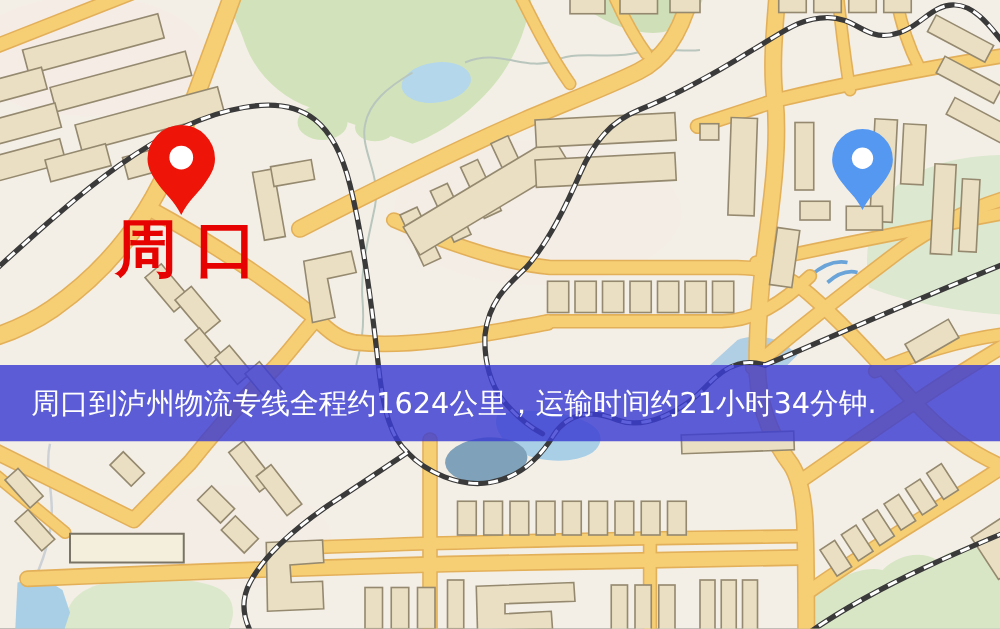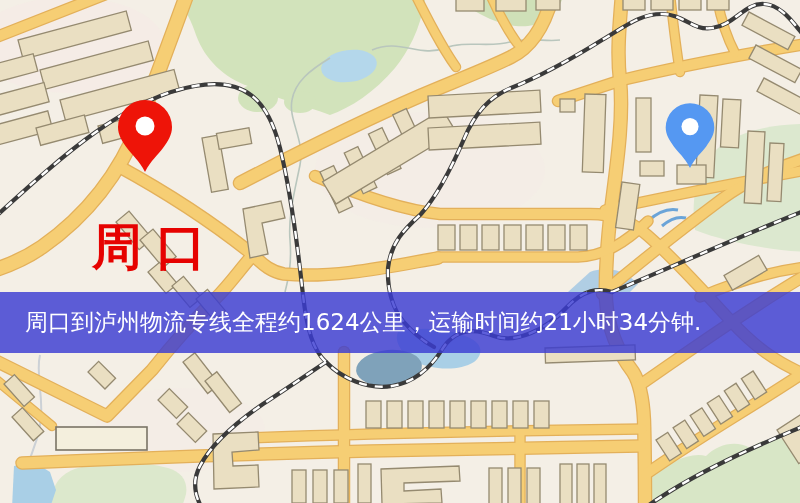--- a/index.html
+++ b/index.html
@@ -12,21 +12,21 @@
   .bld{fill:#eadfc2;stroke:#958a70;stroke-width:1.3;}
   .bld2{fill:#f4efdd;stroke:#7a7466;stroke-width:1.6;}
   .road-casing{fill:none;stroke:#e3b05a;stroke-linecap:round;stroke-linejoin:round;}
   .road-core{fill:none;stroke:#f6ce74;stroke-linecap:round;stroke-linejoin:round;}
   .rail-base{fill:none;stroke:#3a3a3a;stroke-width:4.2;stroke-linecap:round;}
   .rail-dash{fill:none;stroke:#ffffff;stroke-width:2.4;stroke-dasharray:8 8;}
   .stream{fill:none;stroke:#b9c6bd;stroke-width:1.6;}
   .trail{fill:none;stroke:#ccd1d6;stroke-width:2;}
   .city-label{
     position:absolute;font-weight:bold;line-height:1;
-    text-shadow:0 0 1px rgba(255,255,255,.25);white-space:nowrap;margin-top:48px;
+    text-shadow:0 0 1px rgba(255,255,255,.25);white-space:nowrap;
   }
   .origin-label{left:92px;top:174px;font-size:50px;letter-spacing:14px;color:#e60200;}
   .destination-label{left:641px;top:179px;font-size:46px;letter-spacing:2px;color:#2125e0;}
   .banner{
     position:absolute;left:0;top:292px;width:800px;height:61px;
     background:rgba(58,60,210,0.82);
     display:flex;align-items:center;text-align:right;
   }
   .banner span{
     color:#ffffff;font-size:23px;letter-spacing:0px;

